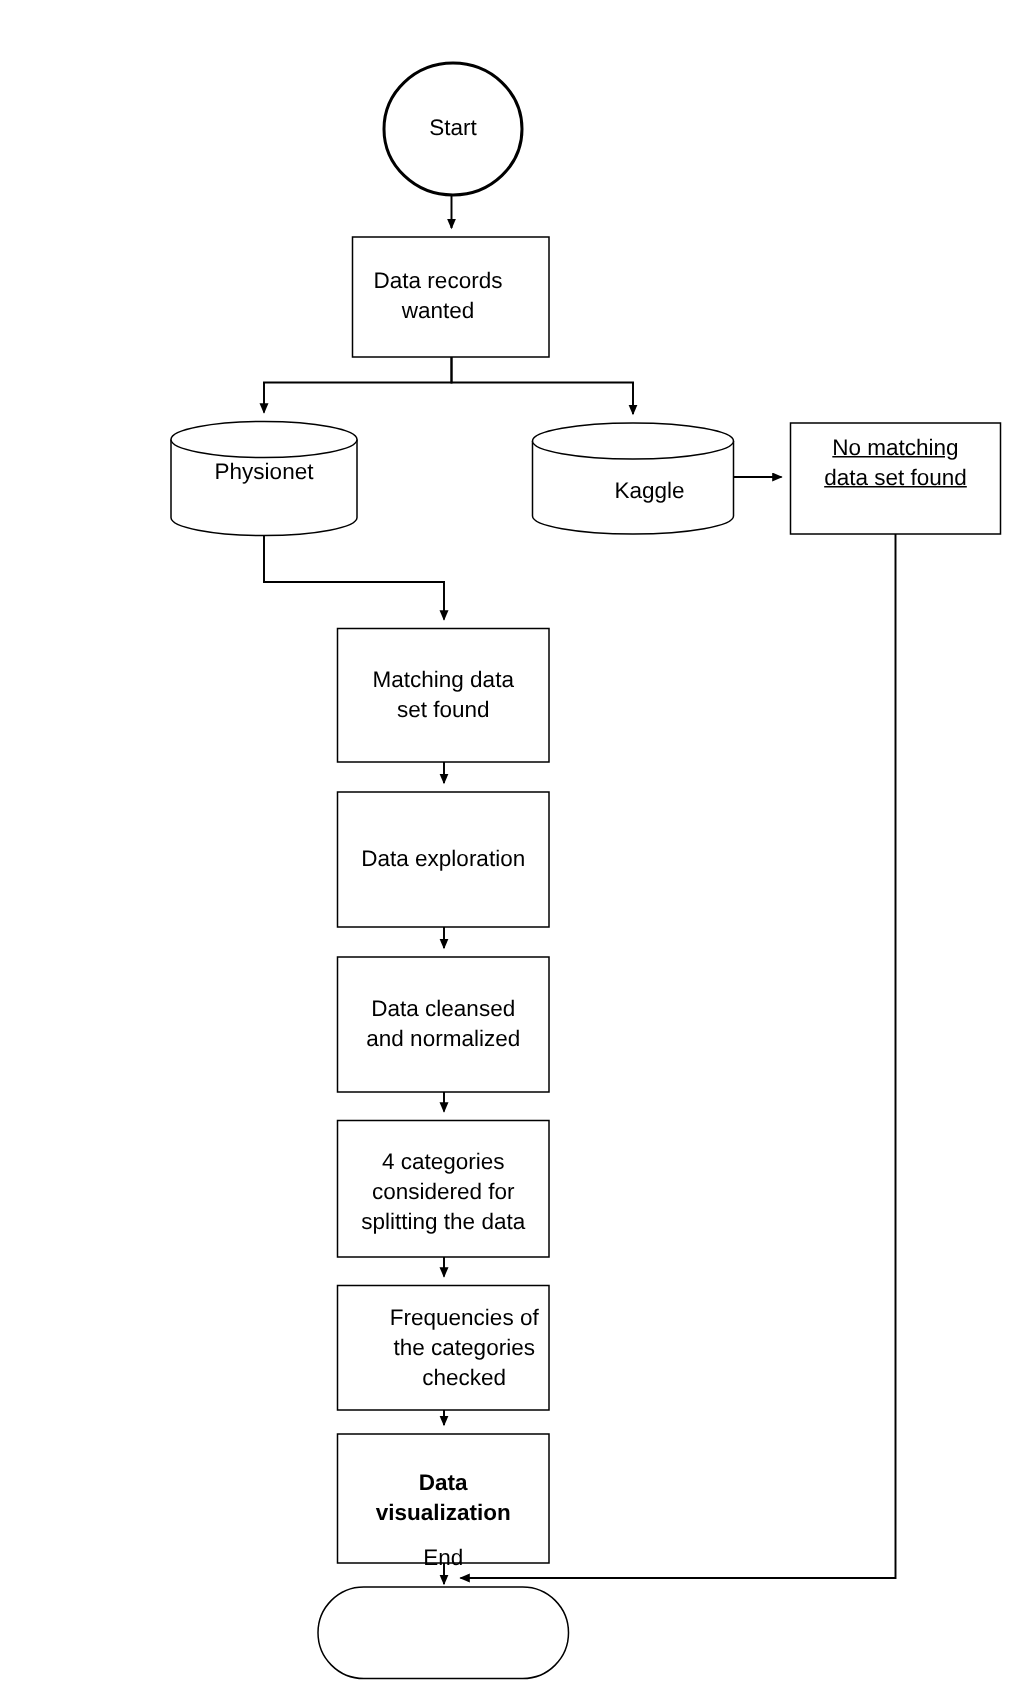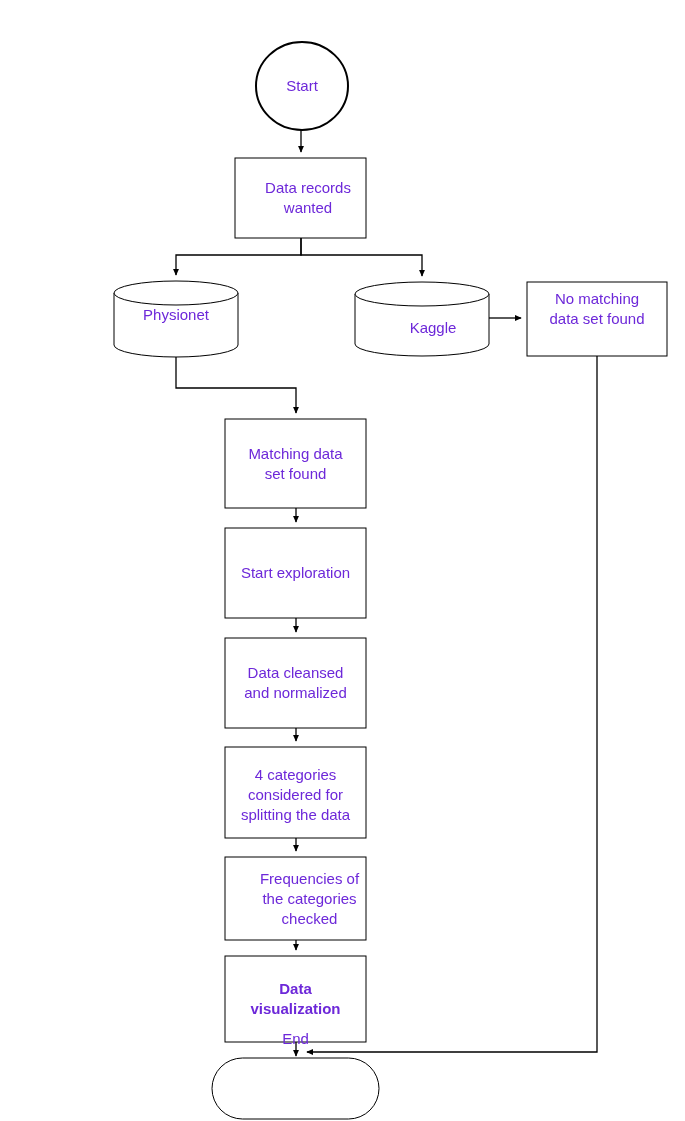--- a/index.html
+++ b/index.html
@@ -21,21 +21,21 @@
     top: 0;
     width: 685px;
     height: 1121px;
   }
   .node-label {
     position: absolute;
     display: flex;
     align-items: center;
     justify-content: center;
     text-align: center;
-    color: #6d28d9;
+    color: #000000;
     font-family: "Liberation Sans", sans-serif;
     font-size: 15px;
     line-height: 20px;
     white-space: pre-line;
     pointer-events: none;
   }
 </style>
 </head>
 <body>
 
@@ -96,29 +96,29 @@
         <g>
           <rect x="225" y="956" width="141" height="86" fill="#ffffff" stroke="#000000" stroke-width="1"></rect>
         </g>
         <g>
           <rect x="212" y="1058" width="167" height="61" rx="30.5" ry="30.5" fill="#ffffff" stroke="#000000" stroke-width="1"></rect>
         </g>
       </g>
   </svg>
   <div id="labels-layer">
       <div class="node-label" style="left: 256px; width: 92px; top: 42px; height: 88px;">Start</div>
-      <div class="node-label" style="left: 235px; width: 114px; top: 158px; height: 80px; padding-left: 16px;">Data records
+      <div class="node-label" style="left: 235px; width: 114px; top: 158px; height: 80px;">Data records
 wanted</div>
       <div class="node-label" style="left: 114px; width: 124px; top: 286px; height: 58px;">Physionet</div>
       <div class="node-label" style="left: 355px; width: 156px; top: 300px; height: 56px;">Kaggle</div>
-      <div class="node-label" style="left: 527px; width: 140px; top: 282px; height: 54px;">No matching
+      <div class="node-label" style="left: 527px; width: 140px; top: 282px; height: 54px; text-decoration: underline;">No matching
 data set found</div>
       <div class="node-label" style="left: 225px; width: 141px; top: 419px; height: 89px; border-radius: 17px;">Matching data
 set found</div>
-      <div class="node-label" style="left: 225px; width: 141px; top: 528px; height: 90px;">Start exploration</div>
+      <div class="node-label" style="left: 225px; width: 141px; top: 528px; height: 90px;">Data exploration</div>
       <div class="node-label" style="left: 225px; width: 141px; top: 638px; height: 90px; border-radius: 23px;">Data cleansed
 and normalized</div>
       <div class="node-label" style="left: 225px; width: 141px; top: 747px; height: 96px;">4 categories
 considered for
 splitting the data</div>
       <div class="node-label" style="left: 225px; width: 169px; top: 857px; height: 83px;">Frequencies of
 the categories
 checked</div>
       <div class="node-label" style="left: 225px; width: 141px; top: 956px; height: 86px; font-weight: bold;">Data
 visualization</div>

